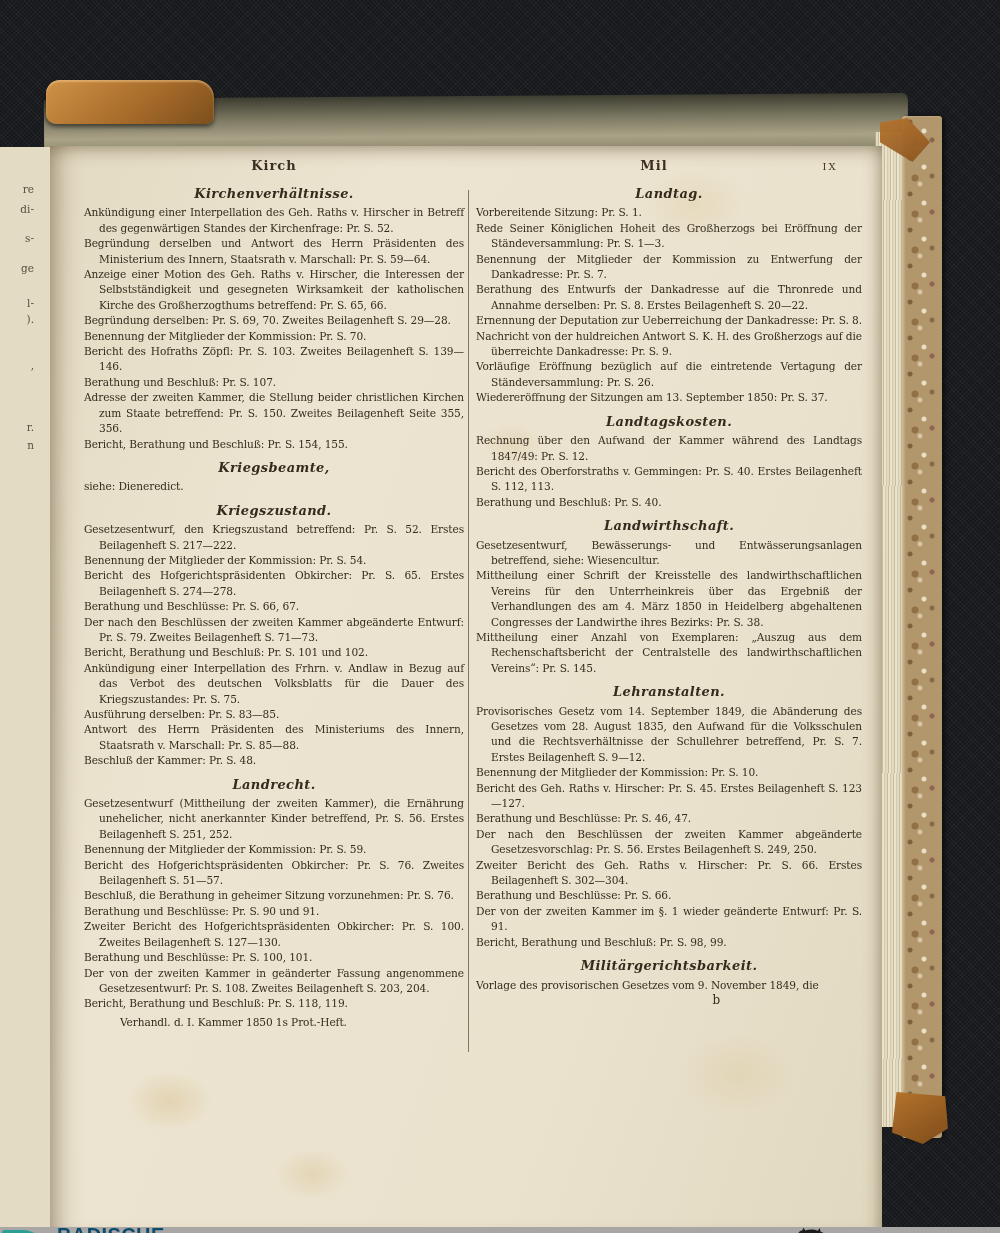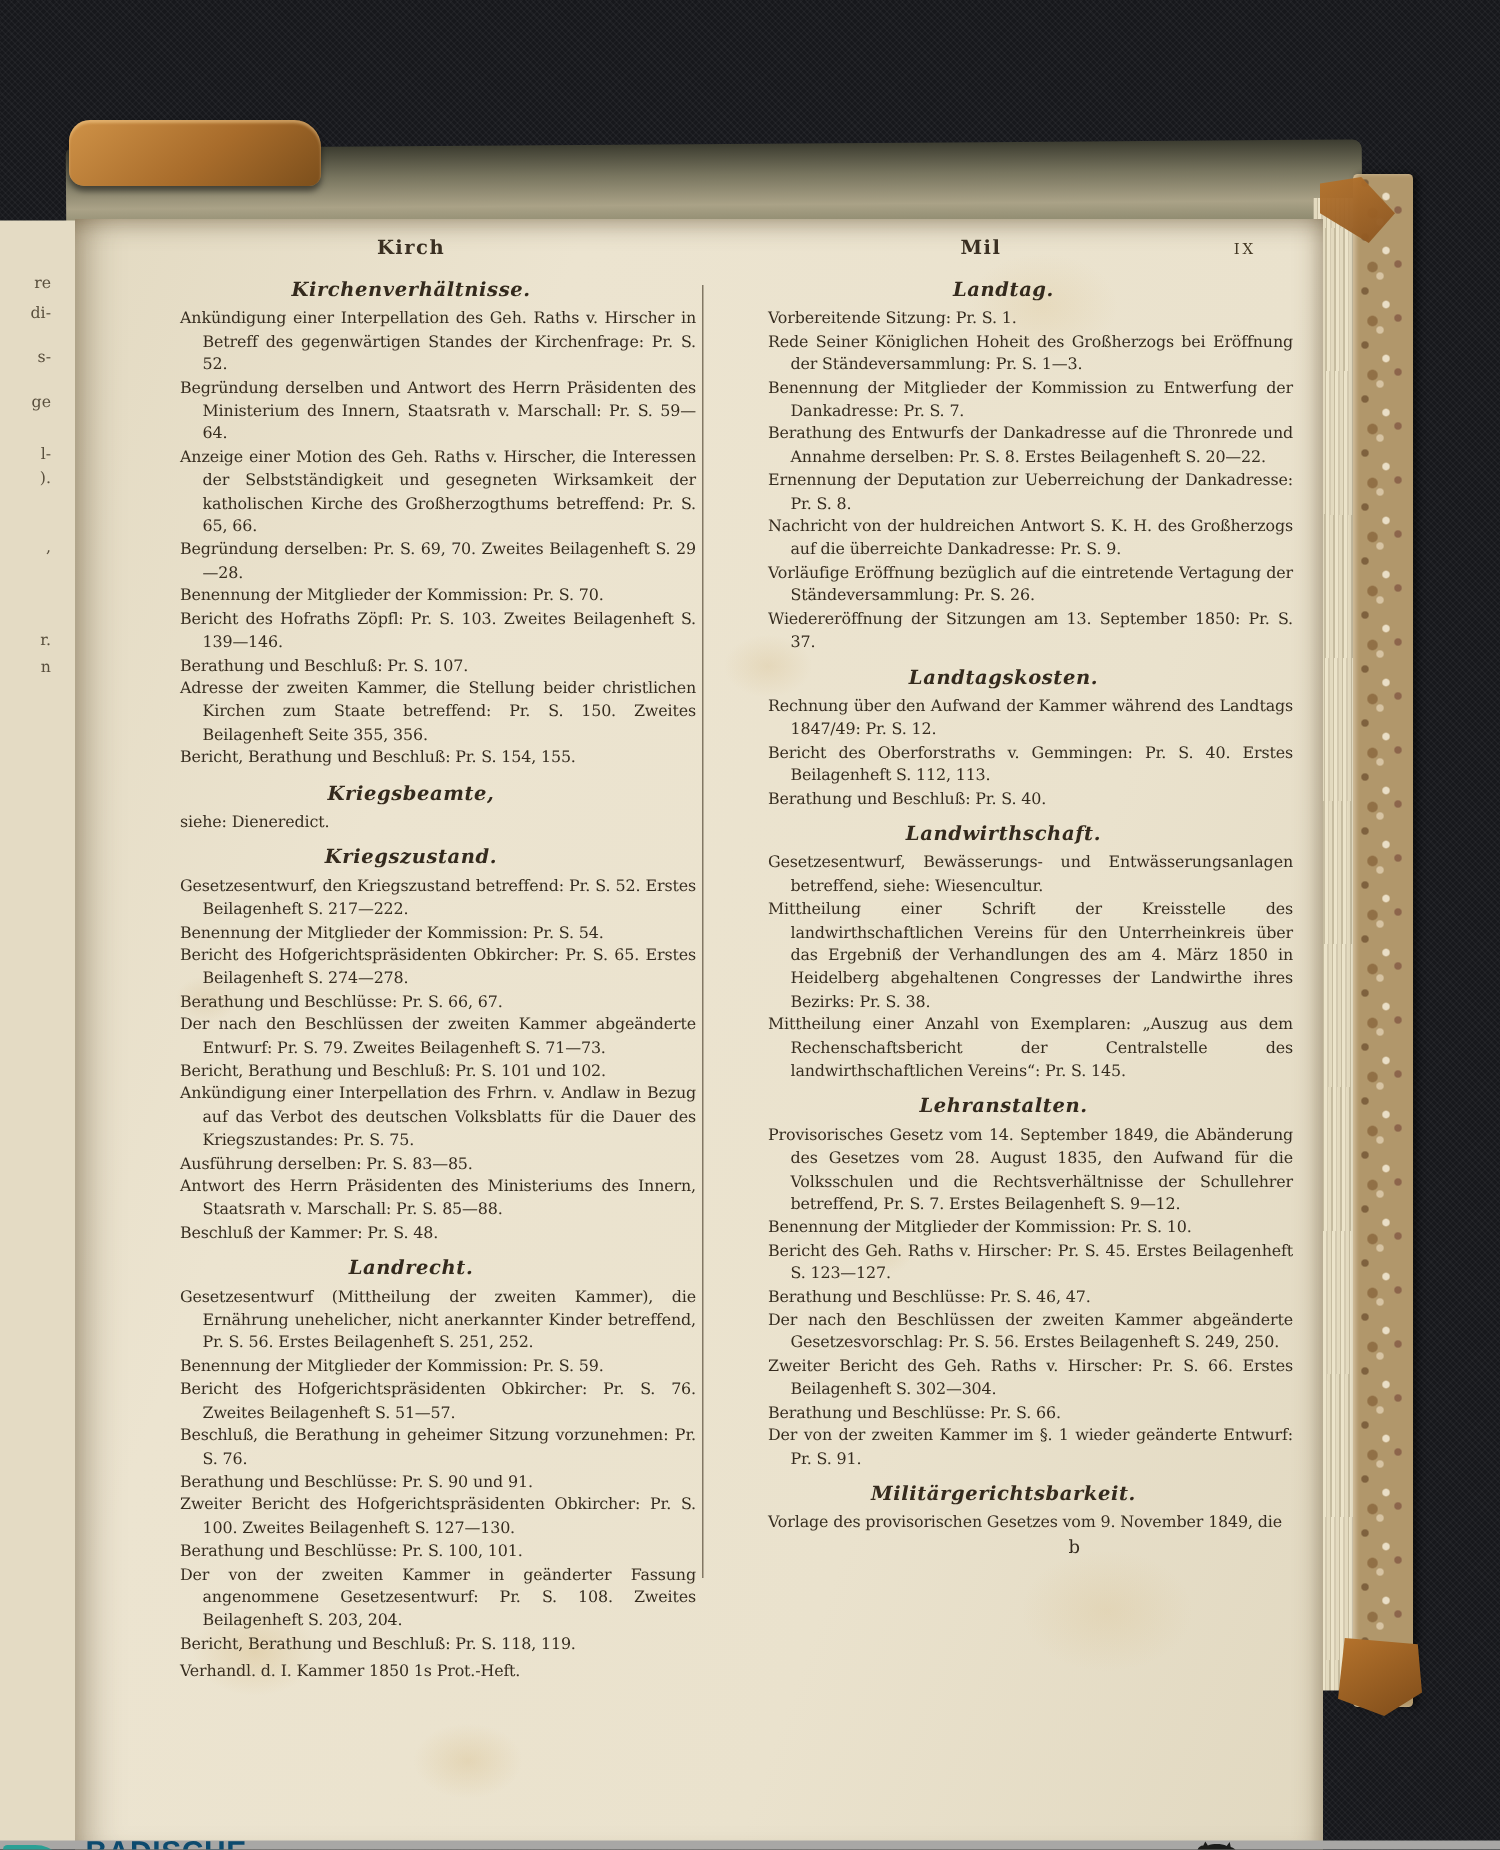--- a/index.html
+++ b/index.html
@@ -105,21 +105,21 @@
     position:absolute;top:40px;color:#362c1f;
     font-size:10.6px;line-height:15.4px;text-align:justify;letter-spacing:-0.1px;
   }
   .col-left{left:34px;width:380px;}
   .col-right{left:426px;width:386px;}
   .sec-head{
     font-size:13px;font-weight:700;text-align:center;letter-spacing:.4px;
     margin:8px 0 4px;color:#342a1d;text-indent:0;padding-left:0;font-style:italic;
   }
   .col > .sec-head:first-child{margin-top:0;}
-  .entry{padding-left:15px;text-indent:-15px;margin-left:36px;}
+  .entry{padding-left:15px;text-indent:-15px;}
   .col-footer{margin-top:3px;padding-left:36px;text-align:left;}
   .signature{text-align:right;padding-right:142px;font-size:12px;}
 
   
   .bottom-bar{
     position:absolute;left:0;top:1183px;width:1000px;height:50px;
     background:#a8a7a5;z-index:10;display:flex;align-items:flex-start;
     font-family:"Liberation Sans", sans-serif;
     margin-top:44px;
   }
@@ -220,20 +220,21 @@
         <div class="entry">Mittheilung einer Anzahl von Exemplaren: „Auszug aus dem Rechenschaftsbericht der Centralstelle des landwirthschaftlichen Vereins“: Pr. S. 145.</div>
         <div class="sec-head">Lehranstalten.</div>
         <div class="entry">Provisorisches Gesetz vom 14. September 1849, die Abänderung des Gesetzes vom 28. August 1835, den Aufwand für die Volksschulen und die Rechtsverhältnisse der Schullehrer betreffend, Pr. S. 7. Erstes Beilagenheft S. 9—12.</div>
         <div class="entry">Benennung der Mitglieder der Kommission: Pr. S. 10.</div>
         <div class="entry">Bericht des Geh. Raths v. Hirscher: Pr. S. 45. Erstes Beilagenheft S. 123—127.</div>
         <div class="entry">Berathung und Beschlüsse: Pr. S. 46, 47.</div>
         <div class="entry">Der nach den Beschlüssen der zweiten Kammer abgeänderte Gesetzesvorschlag: Pr. S. 56. Erstes Beilagenheft S. 249, 250.</div>
         <div class="entry">Zweiter Bericht des Geh. Raths v. Hirscher: Pr. S. 66. Erstes Beilagenheft S. 302—304.</div>
         <div class="entry">Berathung und Beschlüsse: Pr. S. 66.</div>
         <div class="entry">Der von der zweiten Kammer im §. 1 wieder geänderte Entwurf: Pr. S. 91.</div>
+        <div class="entry">Bericht, Berathung und Beschluß: Pr. S. 98, 99.</div>
         <div class="sec-head">Militärgerichtsbarkeit.</div>
         <div class="entry">Vorlage des provisorischen Gesetzes vom 9. November 1849, die</div>
         <div class="signature">b</div>
       </div>
   </div>
 
   <div class="bottom-bar">
     <div class="blb-logo">
       <span>BLB</span>
     </div>

